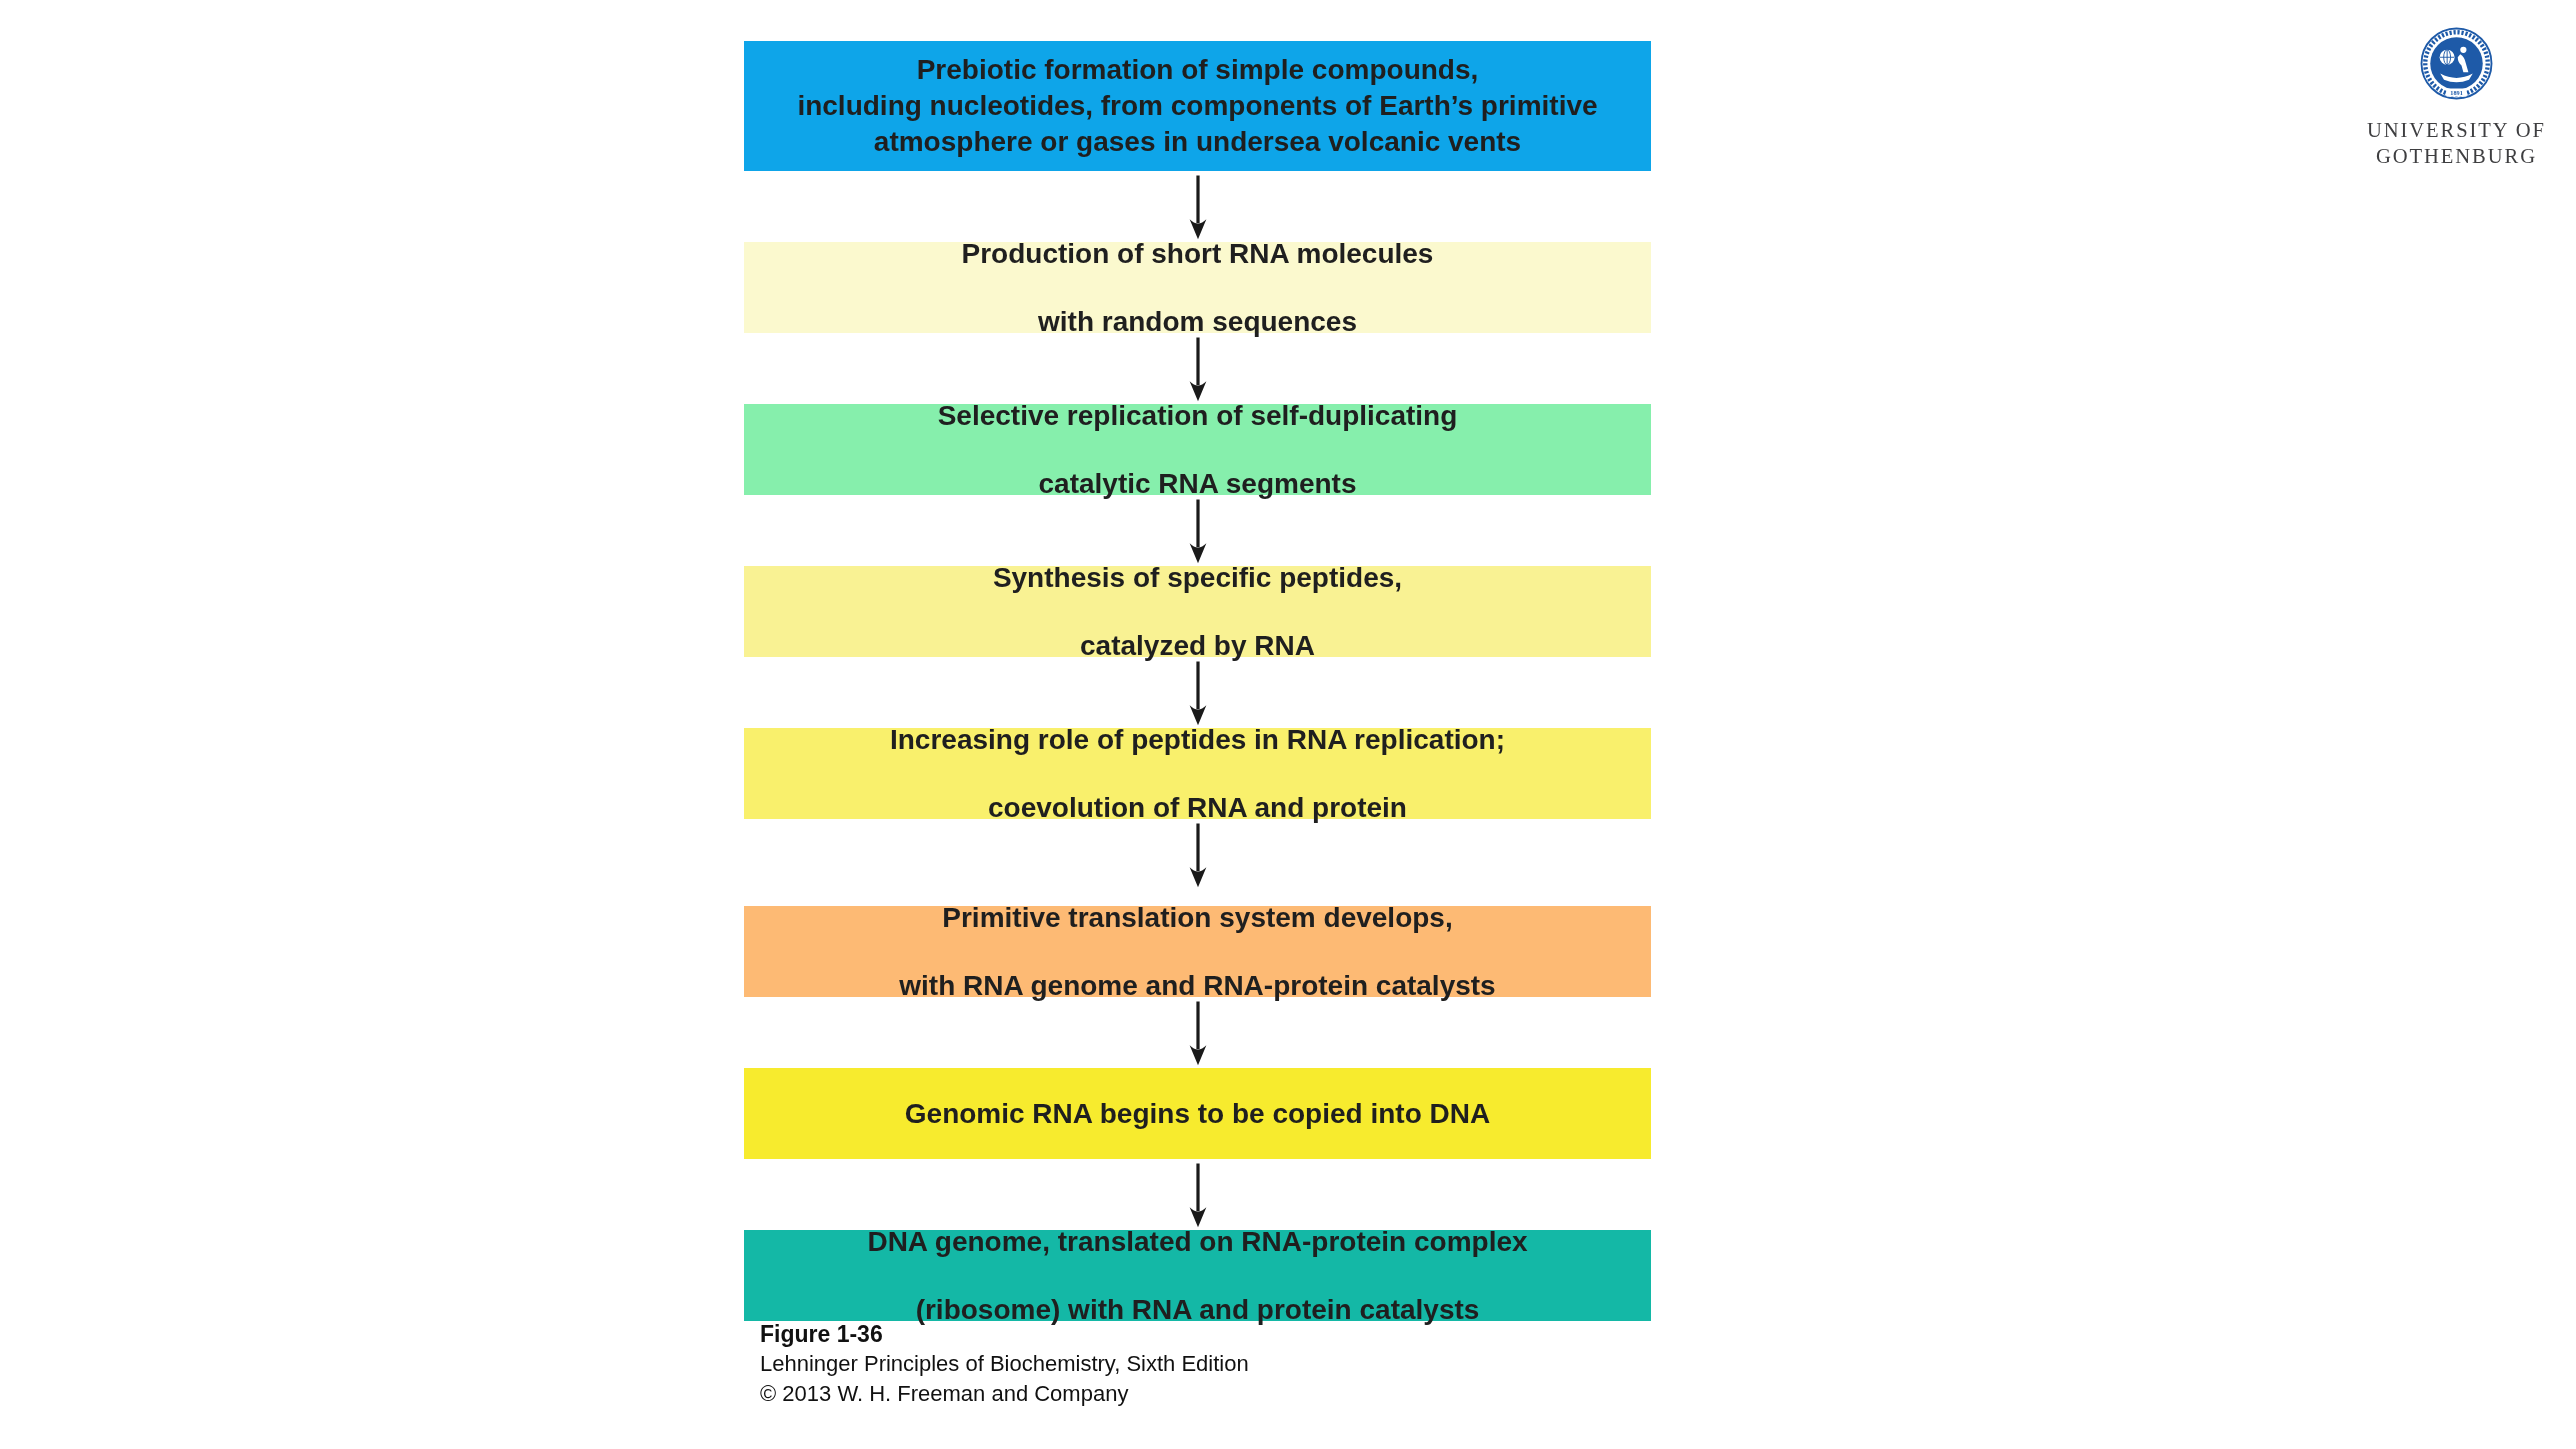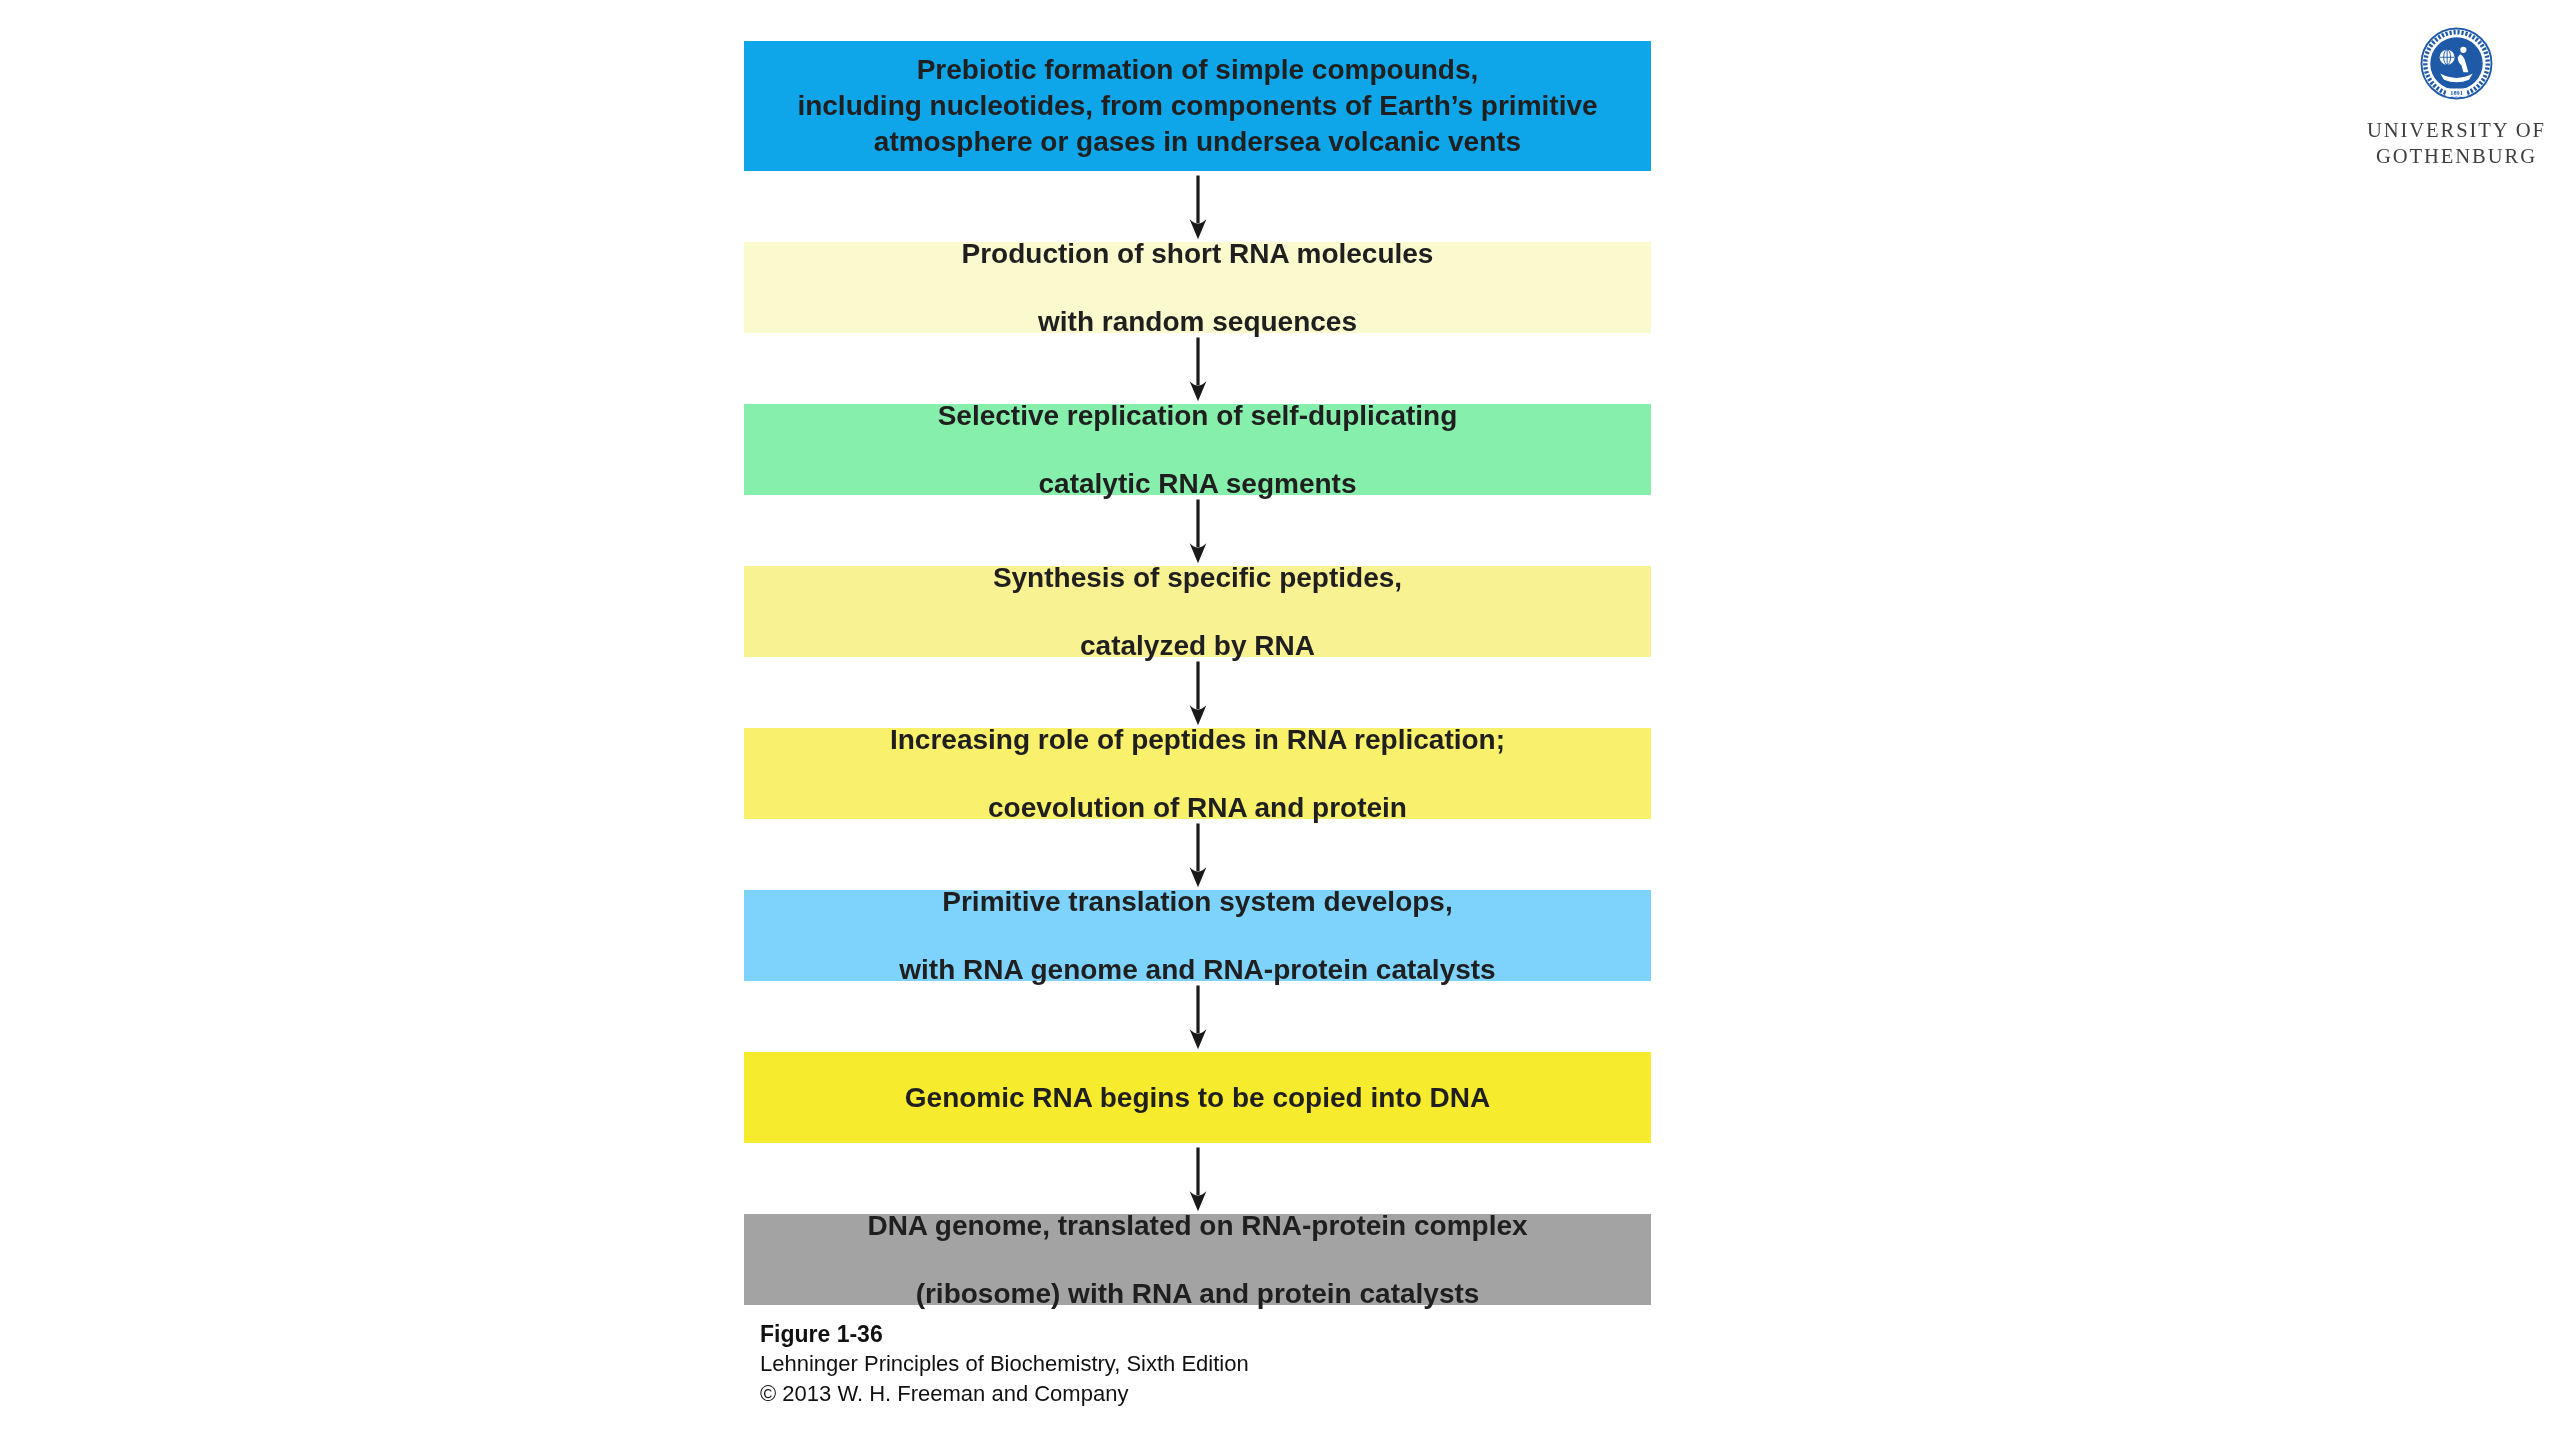--- a/index.html
+++ b/index.html
@@ -143,21 +143,21 @@
     <span>coevolution of RNA and protein</span>
   </div>
 
   <div class="arrow-row">
     <svg class="arrow-svg" width="18" height="66" viewBox="0 0 28 102" aria-hidden="true">
         <line x1="14" y1="2" x2="14" y2="76"></line>
         <path d="M14 101 L1 70 Q14 83 27 70 Z"></path>
       </svg>
   </div>
 
-  <div class="step step-std" style="background-color: #7dd3fc;">
+  <div class="step step-std" style="background-color: #fdba74; margin-top: 16px;">
     <span>Primitive translation system develops,</span>
     <span>with RNA genome and RNA-protein catalysts</span>
   </div>
 
   <div class="arrow-row">
     <svg class="arrow-svg" width="18" height="66" viewBox="0 0 28 102" aria-hidden="true">
         <line x1="14" y1="2" x2="14" y2="76"></line>
         <path d="M14 101 L1 70 Q14 83 27 70 Z"></path>
       </svg>
   </div>
@@ -166,21 +166,21 @@
     <span>Genomic RNA begins to be copied into DNA</span>
   </div>
 
   <div class="arrow-row">
     <svg class="arrow-svg" width="18" height="66" viewBox="0 0 28 102" aria-hidden="true">
         <line x1="14" y1="2" x2="14" y2="76"></line>
         <path d="M14 101 L1 70 Q14 83 27 70 Z"></path>
       </svg>
   </div>
 
-  <div class="step step-std" style="background-color: #a3a3a3; text-align: right;">
+  <div class="step step-std" style="background-color: #14b8a6; text-align: right;">
     <span>DNA genome, translated on RNA-protein complex</span>
     <span>(ribosome) with RNA and protein catalysts</span>
   </div>
 
 </div>
 
 <div class="caption">
   <div class="fig">Figure 1-36</div>
   <div><span class="title-italic">Lehninger Principles of Biochemistry</span><span>, Sixth Edition</span></div>
   <div>© 2013 W. H. Freeman and Company</div>

